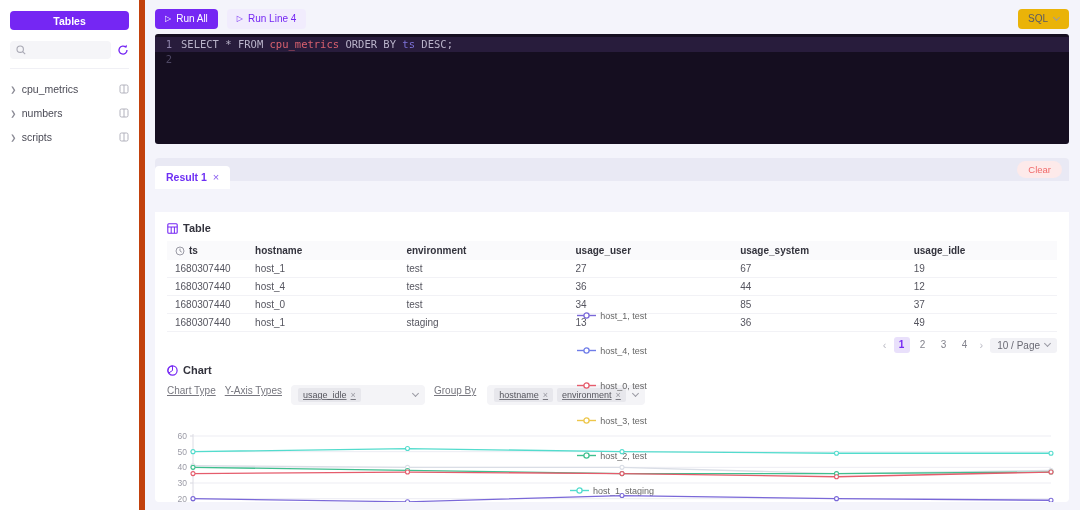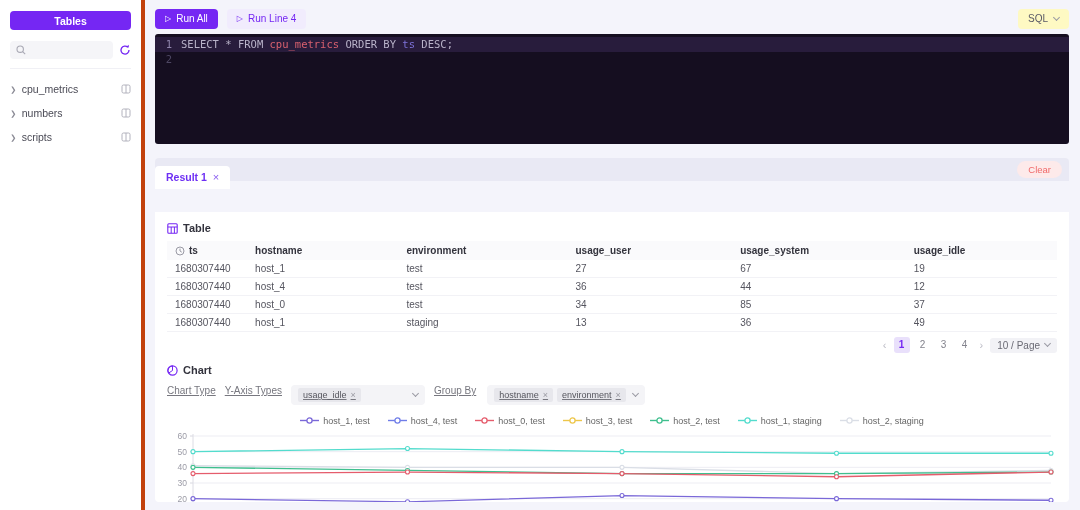--- a/index.html
+++ b/index.html
@@ -1,40 +1,40 @@
 <!DOCTYPE html>
 <html><head>
 <meta charset="utf-8">
 <style>
   * { box-sizing: border-box; margin: 0; padding: 0; }
   html,body { width:1080px; height:510px; overflow:hidden; background:#fff;
     font-family:"Liberation Sans", sans-serif; }
   .app { display:flex; width:1080px; height:510px; }
 
   
-  .sidebar { width:145px; background:#fff; border-right:4px solid #c2410c; padding:11px 10px 0; flex-shrink:0; }
+  .sidebar { width:145px; background:#fff; border-right:6px solid #c2410c; padding:11px 10px 0; flex-shrink:0; }
   .tables-btn { display:block; width:100%; height:19px; background:#7527f3; color:#fff; border:none;
     border-radius:4px; font-size:10.5px; font-weight:bold; cursor:pointer; font-family:inherit; }
   .search-row { display:flex; align-items:center; gap:6px; margin-top:11px; padding-bottom:9px; border-bottom:1px solid #f0f0f5; }
   .search-box { flex:1; height:18px; background:#f5f5f8; border-radius:4px; display:flex; align-items:center; padding:0 6px; gap:4px; }
   .search-box input { border:none; background:transparent; width:70px; font-size:10px; outline:none; color:#555; }
   .icon-btn { background:none; border:none; cursor:pointer; display:flex; align-items:center; }
   .tree { padding-top:4px; }
   .tree-item { display:flex; align-items:center; height:16px; margin-top:8px; font-size:10.5px; color:#4a4a55; gap:5px; cursor:pointer; }
   .tree-item .chev { color:#8a8a95; font-size:8px; transform:scale(0.9); }
   .tree-item .grow { flex:1; }
 
   
   .main { flex:1; background:#f4f4fb; padding:8px 11px 8px 10px; display:flex; flex-direction:column; }
   .toolbar { display:flex; gap:9px; align-items:center; height:21px; flex-shrink:0; }
   .btn { display:flex; align-items:center; gap:5px; height:20px; padding:0 10px; border:none; border-radius:4px;
     font-size:10px; cursor:pointer; font-family:inherit; }
   .btn-primary { background:#7527f3; color:#fff; }
   .btn-light { background:#f1ecfd; color:#7527f3; }
-  .btn-sql { margin-left:auto; background:#fef9c3; color:#5a5a66; gap:6px; }
+  .btn-sql { margin-left:auto; background:#eab308; color:#5a5a66; gap:6px; }
   .play { font-size:8px; line-height:1; }
 
   .editor { margin-top:5px; background:#150e20; border-radius:3px; height:110px; flex-shrink:0;
     font-family:"DejaVu Sans Mono", monospace; font-size:10.5px; padding-top:3px; overflow:hidden; cursor:text; }
   .ed-row { display:flex; height:15px; line-height:15px; }
   .ed-row.active { background:#281c3c; }
   .ed-ln { width:26px; text-align:right; padding-right:9px; color:#4e4763; flex-shrink:0; }
   .ed-row.active .ed-ln { color:#9186ad; }
   .ed-src { white-space:pre; }
   .tk-kw,.tk-op,.tk-pl { color:#b9b3c9; }
@@ -68,21 +68,21 @@
   .chart-controls { display:flex; align-items:flex-start; gap:9px; margin-top:7px; font-size:10px; color:#77777f;text-decoration:underline; }
   .select { background:#f4f4f7; border-radius:4px; height:20px; display:flex; align-items:center; padding:0 7px; gap:4px; color:#44444c; cursor:pointer; }
   .sel-type { width:122px; } .sel-yaxis { width:134px; } .sel-group { width:158px; margin-left:2px; }
   .sel-chev { margin-left:auto; }
   .chevron { width:5px; height:5px; border-right:1.2px solid #9a9aa4; border-bottom:1.2px solid #9a9aa4;
     transform:rotate(45deg); display:inline-block; margin-top:-3px; flex-shrink:0; }
   .tag { background:#e7e7ec; border-radius:2px; padding:1px 5px; font-size:9px; color:#55555d;
     display:flex; align-items:center; gap:4px; height:14px; }
   .tag .x { color:#9a9aa2; cursor:pointer; font-size:9px; }
 
-  .legend { display:flex; justify-content:center; gap:18px; margin-top:9px; height:13px; align-items:center; font-size:9px; color:#666; }
+  .legend { display:flex; justify-content:center; gap:25px; margin-top:9px; height:13px; align-items:center; font-size:9px; color:#666;flex-direction:column; }
   .legend-item { display:flex; align-items:center; gap:4px; cursor:pointer; }
   .plot { margin-top:3px; }
 </style>
 </head>
 <body>
 
 <div class="app">
 
   <aside class="sidebar">
     <button class="tables-btn">Tables</button>

